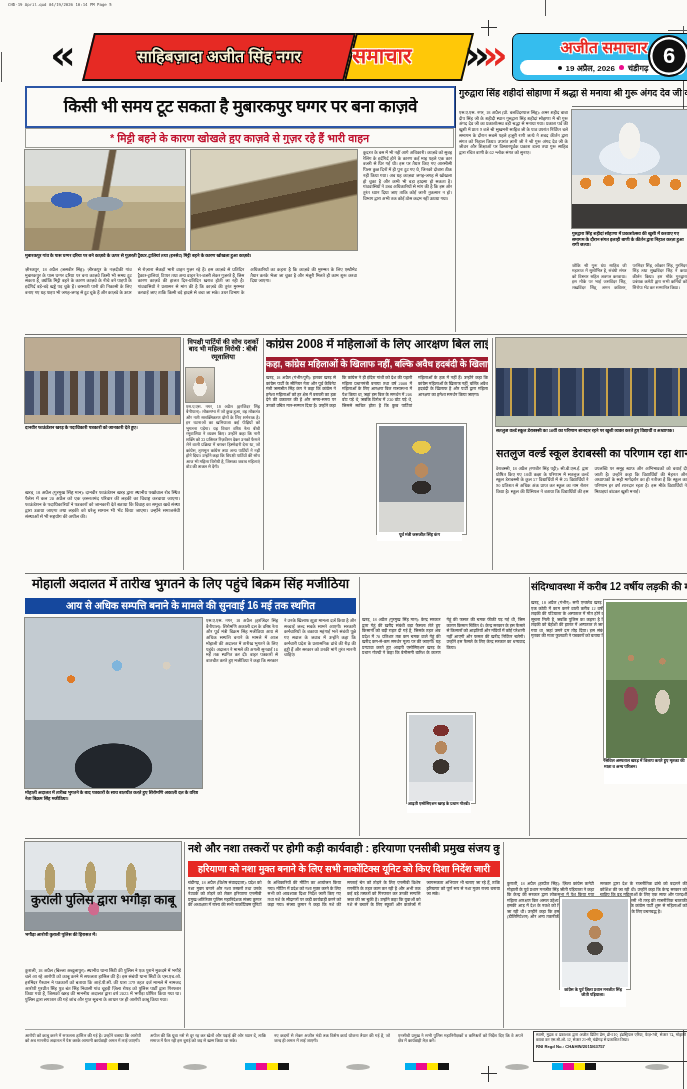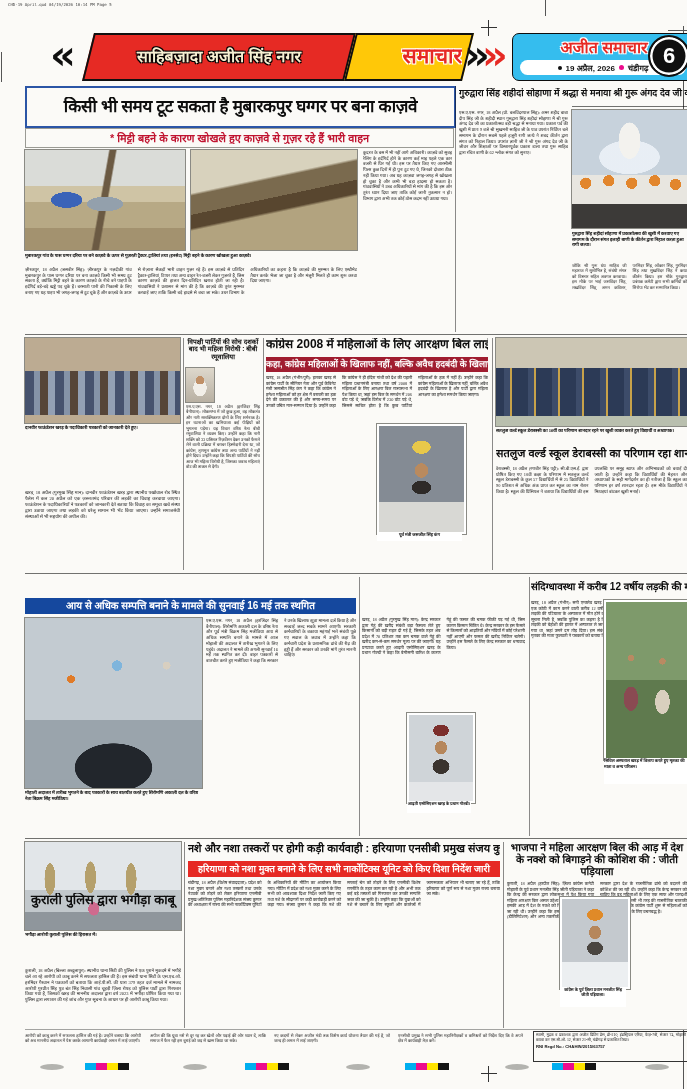--- a/index.html
+++ b/index.html
@@ -111,21 +111,21 @@
   <div class="abs" style="left:683px;top:26px;width:1px;height:100px;background:#555;"></div>
   <div class="abs" style="left:668px;top:30px;width:19px;height:1px;background:#555;"></div>
   <div class="abs" style="left:683px;top:1030px;width:1px;height:59px;background:#555;"></div>
 
   <div class="abs" style="left:54px;top:33px;width:632px;height:48px;">
     <span class="chev" style="left:-4px;top:0;color:#101010;">«</span>
     <div class="mh-panel" style="left:34px;width:258px;background:#e62a24;"></div>
     <div class="mh-panel" style="left:296px;width:114px;background:#ffc808;"></div>
     <div class="abs outline-b" style="left:42px;top:12px;width:246px;text-align:center;font-family:'Liberation Sans',sans-serif;
          font-weight:800;font-size:16px;color:#f7efd2;white-space:nowrap;overflow:hidden;">साहिबज़ादा अजीत सिंह नगर</div>
-    <div class="abs outline-w" style="left:298px;top:8px;width:110px;text-align:right;font-family:'Liberation Sans',sans-serif;
+    <div class="abs outline-w" style="left:298px;top:8px;width:110px;text-align:left;font-family:'Liberation Sans',sans-serif;
          font-weight:800;font-size:21px;color:#e62a24;white-space:nowrap;overflow:hidden;">समाचार</div>
     <span class="chev" style="left:410px;top:0;color:#101010;">»</span>
     <span class="chev" style="left:428px;top:0;color:#e62a24;">»</span>
     <div class="abs" style="left:458px;top:0;width:182px;height:46px;background:#35bdee;border:1.5px solid #0d0d0d;border-radius:7px;">
       <div class="abs outline-w" style="left:0;top:2px;width:100%;text-align:center;font-family:'Liberation Sans',sans-serif;
            font-weight:800;font-size:16px;color:#e62a24;white-space:nowrap;">अजीत समाचार</div>
       <div class="abs" style="left:7px;top:26px;width:166px;height:15px;background:#fff;border-radius:8px;
            display:flex;align-items:center;justify-content:center;gap:4px;font-family:'Liberation Sans',sans-serif;
            font-weight:bold;font-size:8px;white-space:nowrap;">
         <span style="width:4px;height:4px;border-radius:50%;background:#101010;display:inline-block;"></span>
@@ -180,20 +180,21 @@
 
   <div class="vrule" style="left:492px;top:338px;height:232px;"></div>
 
   <div class="ph ph-school" style="left:496px;top:338px;width:191px;height:88px;"></div>
   <div class="abs cap" style="left:496px;top:428px;width:191px;height:16px;">सतलुज वर्ल्ड स्कूल डेराबस्सी का 10वीं का परिणाम शानदार रहने पर खुशी व्यक्त करते हुए विद्यार्थी व अध्यापक।</div>
   <div class="abs art-head nowrap" style="left:496px;top:447px;width:191px;height:15px;font-size:11px;">सतलुज वर्ल्ड स्कूल डेराबस्सी का परिणाम रहा शानदार</div>
   <div class="abs body-txt cols2" style="left:496px;top:466px;width:191px;height:104px;">डेराबस्सी, 18 अप्रैल (रणबीर सिंह पट्टी): सी.बी.एस.ई. द्वारा घोषित किए गए 10वीं कक्षा के परिणाम में सतलुज वर्ल्ड स्कूल डेराबस्सी के कुल 57 विद्यार्थियों में से 25 विद्यार्थियों ने 90 प्रतिशत से अधिक अंक प्राप्त कर स्कूल का नाम रोशन किया है। स्कूल की प्रिंसिपल ने बताया कि विद्यार्थियों की इस उपलब्धि पर समूह स्टाफ और अभिभावकों को बधाई दी जाती है। उन्होंने कहा कि विद्यार्थियों की मेहनत और अध्यापकों के सही मार्गदर्शन का ही नतीजा है कि स्कूल का परिणाम हर वर्ष शानदार रहता है। इस मौके विद्यार्थियों ने मिठाइयां बांटकर खुशी मनाई।</div>
 
   <div class="hrule" style="left:25px;top:573px;width:662px;"></div>
 
+  <div class="abs art-head nowrap" style="left:25px;top:577px;width:331px;height:18px;font-size:13px;">मोहाली अदालत में तारीख भुगतने के लिए पहुंचे बिक्रम सिंह मजीठिया</div>
   <div class="abs bar" style="left:25px;top:598px;width:331px;height:16px;background:#15489e;font-size:10px;line-height:16px;">आय से अधिक सम्पत्ति बनाने के मामले की सुनवाई 16 मई तक स्थगित</div>
   <div class="ph ph-press" style="left:25px;top:618px;width:177px;height:170px;"></div>
   <div class="abs cap" style="left:25px;top:790px;width:177px;height:24px;">मोहाली अदालत में तारीख भुगतने के बाद पत्रकारों के साथ बातचीत करते हुए शिरोमणि अकाली दल के वरिष्ठ नेता बिक्रम सिंह मजीठिया।</div>
   <div class="abs body-txt cols2" style="left:206px;top:618px;width:150px;height:217px;">एस.ए.एस. नगर, 18 अप्रैल (हरजिंदर सिंह बैनीपाल): शिरोमणि अकाली दल के वरिष्ठ नेता और पूर्व मंत्री बिक्रम सिंह मजीठिया आय से अधिक सम्पत्ति बनाने के मामले में आज मोहाली की अदालत में तारीख भुगतने के लिए पहुंचे। अदालत ने मामले की अगली सुनवाई 16 मई तक स्थगित कर दी। बाहर पत्रकारों से बातचीत करते हुए मजीठिया ने कहा कि सरकार ने उनके खिलाफ झूठा मामला दर्ज किया है और सच्चाई जल्द सबके सामने आएगी। सरकारी कर्मचारियों के बकाया महंगाई भत्ते संबंधी पूछे गए सवाल के जवाब में उन्होंने कहा कि कर्मचारी प्रदेश के प्रशासनिक ढांचे की रीढ़ की हड्डी हैं और सरकार को उनकी मांगें तुरंत माननी चाहिएं।</div>
 
   <div class="vrule" style="left:359px;top:577px;height:259px;"></div>
 
   <div class="abs body-txt cols2" style="left:362px;top:617px;width:163px;height:219px;font-size:4.3px;">खरड़, 18 अप्रैल (गुरमुख सिंह मान): केन्द्र सरकार द्वारा गेहूं की खरीद संबंधी बड़ा फैसला लेते हुए किसानों को बड़ी राहत दी गई है, जिसके तहत अब प्रदेश में 70 प्रतिशत तक कम चमक वाले गेहूं की खरीद कम-से-कम समर्थन मूल्य पर की जाएगी। यह प्रगटावा करते हुए आढ़ती एसोसिएशन खरड़ के प्रधान गोल्डी ने कहा कि बेमौसमी बारिश के कारण गेहूं की फसल की चमक फीकी पड़ गई थी, जिस कारण किसान चिंतित थे। केन्द्र सरकार के इस फैसले से किसानों को आढ़तियों और मंडियों में कोई परेशानी नहीं आएगी और फसल की खरीद निर्विघ्न चलेगी। उन्होंने इस फैसले के लिए केन्द्र सरकार का धन्यवाद किया।</div>
   <div class="ph ph-goldy" style="left:407px;top:713px;width:64px;height:86px;border:2px solid #fff;"></div>
   <div class="abs cap" style="left:407px;top:801px;width:64px;height:12px;background:#fff;text-align:center;font-size:4.2px;">आढ़ती एसोसिएशन खरड़ के प्रधान गोल्डी।</div>
@@ -213,21 +214,20 @@
   <div class="abs body-txt" style="left:25px;top:968px;width:156px;height:60px;font-size:4.5px;">कुराली, 18 अप्रैल (बिल्ला अब्दुलापुर): स्थानीय थाना सिटी की पुलिस ने एक पुराने मुकदमे में भगौड़े चले आ रहे आरोपी को काबू करने में सफलता हासिल की है। इस संबंधी थाना सिटी के एस.एच.ओ. हरमिंदर गैरवान ने पत्रकारों को बताया कि आई.पी.सी. की धारा 379 तहत दर्ज मामले में नामजद आरोपी गुरप्रीत सिंह पुत्र बंत सिंह निवासी गांव चूहड़ी ज़िला रोपड़ को पुलिस पार्टी द्वारा गिरफ्तार किया गया है, जिसको खरड़ की माननीय अदालत द्वारा वर्ष 2023 में भगौड़ा घोषित किया गया था। पुलिस द्वारा लगातार की गई जांच और गुप्त सूचना के आधार पर ही आरोपी काबू किया गया।</div>
 
   <div class="vrule" style="left:184px;top:842px;height:186px;"></div>
 
   <div class="abs art-head nowrap" style="left:188px;top:842px;width:312px;height:16px;font-size:11px;">नशे और नशा तस्करों पर होगी कड़ी कार्यवाही : हरियाणा एनसीबी प्रमुख संजय कुमार</div>
   <div class="abs bar" style="left:188px;top:861px;width:312px;height:16px;background:#e62a24;font-size:9.5px;line-height:16px;">हरियाणा को नशा मुक्त बनाने के लिए सभी नार्कोटिक्स यूनिट को किए दिशा निर्देश जारी</div>
   <div class="abs body-txt cols4" style="left:188px;top:880px;width:312px;height:148px;font-size:4.3px;">चंडीगढ़, 18 अप्रैल (विशेष संवाददाता): प्रदेश को नशा मुक्त बनाने और नशा तस्करों तथा उनके नेटवर्क को तोड़ने को लेकर हरियाणा एनसीबी प्रमुख/अतिरिक्त पुलिस महानिदेशक संजय कुमार की अध्यक्षता में राज्य की सभी नार्कोटिक्स यूनिटों के अधिकारियों की मीटिंग का आयोजन किया गया। मीटिंग में प्रदेश को नशा मुक्त करने के लिए सभी को आवश्यक दिशा निर्देश जारी किए गए तथा नशे के सौदागरों पर कड़ी कार्यवाही करने को कहा गया। संजय कुमार ने कहा कि नशे की सप्लाई चेन को तोड़ने के लिए एनसीबी विशेष रणनीति के तहत काम कर रही है और अभी तक कई बड़े तस्करों को गिरफ्तार कर उनकी सम्पत्ति जब्त की जा चुकी है। उन्होंने कहा कि युवाओं को नशे से बचाने के लिए स्कूलों और कालेजों में जागरूकता अभियान भी चलाए जा रहे हैं, ताकि हरियाणा को पूर्ण रूप से नशा मुक्त राज्य बनाया जा सके।</div>
 
   <div class="vrule" style="left:503px;top:842px;height:186px;"></div>
 
-  <div class="abs art-head" style="left:507px;top:842px;width:180px;height:36px;font-size:10.5px;">भाजपा ने महिला आरक्षण बिल की आड़ में देश के नक्शे को बिगाड़ने की कोशिश की : जीती पड़ियाला</div>
   <div class="abs body-txt cols2" style="left:507px;top:881px;width:180px;height:147px;font-size:4.3px;">कुराली, 18 अप्रैल (हरप्रीत सिंह): ज़िला कांग्रेस कमेटी मोहाली के पूर्व प्रधान मनजीत सिंह जीती पड़ियाला ने कहा कि केन्द्र की सरकार द्वारा लोकसभा में पेश किया गया महिला आरक्षण बिल असल उद्देश्य से भटका हुआ था और इसकी आड़ में देश के नक्शे को बिगाड़ने की कोशिश की जा रही थी। उन्होंने कहा कि इस बिल के साथ हदबंदी (डीलिमिटेशन) और अन्य तकनीकी मामले जोड़ कर केन्द्र सरकार द्वारा देश के राजनीतिक ढांचे को बदलने की कोशिश की जा रही थी। उन्होंने कहा कि केन्द्र सरकार को चाहिए कि वह महिलाओं के लिए एक साफ और पारदर्शी बिल लाए, जिसमें किसी भी तरह की राजनीतिक चालाकी न हो। उन्होंने कहा कि कांग्रेस पार्टी शुरू से महिलाओं को समानता का हक देने के लिए वचनबद्ध है।</div>
   <div class="ph ph-jeeti" style="left:560px;top:897px;width:66px;height:88px;border:2px solid #fff;"></div>
   <div class="abs cap" style="left:560px;top:987px;width:66px;height:20px;background:#fff;text-align:center;font-size:4.2px;">कांग्रेस के पूर्व ज़िला प्रधान मनजीत सिंह जीती पड़ियाला।</div>
 
   <div class="hrule" style="left:25px;top:1029px;width:662px;background:rgba(0,0,0,.35);"></div>
   <div class="abs body-txt" style="left:25px;top:1033px;width:116px;height:22px;font-size:4.2px;">आरोपी को काबू करने में सफलता हासिल की गई है। उन्होंने बताया कि आरोपी को अब माननीय अदालत में पेश करके आगामी कार्यवाही अमल में लाई जाएगी।</div>
   <div class="abs body-txt" style="left:150px;top:1033px;width:116px;height:22px;font-size:4.2px;">अपील की कि युवा नशे से दूर रह कर खेलों और पढ़ाई की ओर ध्यान दें, ताकि समाज में फैल रही इस बुराई को जड़ से खत्म किया जा सके।</div>
   <div class="abs body-txt" style="left:274px;top:1033px;width:116px;height:22px;font-size:4.2px;">नए कदमों से लेकर अजीत मंडी तक विशेष कार्य योजना तैयार की गई है, जो जल्द ही अमल में लाई जाएगी।</div>
   <div class="abs body-txt" style="left:398px;top:1033px;width:125px;height:22px;font-size:4.2px;">एनसीबी प्रमुख ने सभी पुलिस महानिरीक्षकों व कमिश्नरों को निर्देश दिए कि वे अपने क्षेत्र में कार्यवाही तेज़ करें।</div>
   <div class="abs" style="left:533px;top:1031px;width:154px;height:27px;border:1px solid #333;padding:1px 2px;overflow:hidden;">

